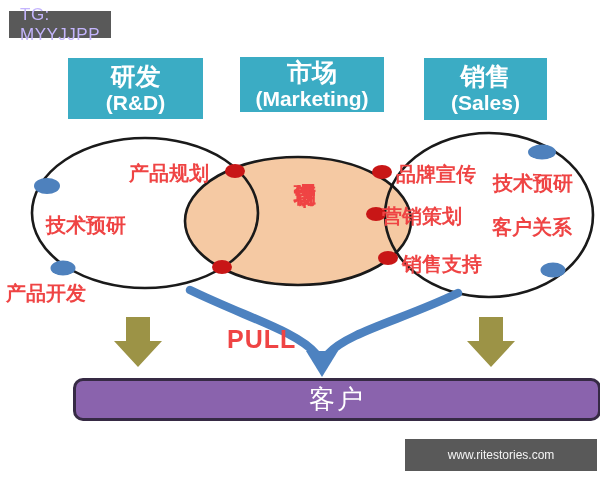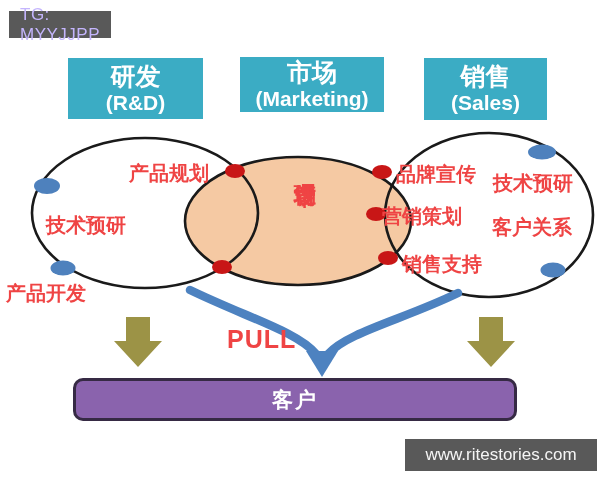--- a/index.html
+++ b/index.html
@@ -41,29 +41,29 @@
   #lbl-product-sales{left:493px;top:170px;}
   #lbl-customer-relations{left:492px;top:214px;}
   #lbl-market-mgmt{
     left:294px;top:166px;font-size:22px;line-height:23px;
     writing-mode:vertical-rl;text-orientation:upright;letter-spacing:0px;
   }
   #lbl-pull{left:227px;top:325px;font-size:25px;letter-spacing:1px;}
   #lbl-push{left:363px;top:327px;font-size:25px;letter-spacing:1px;}
   
   #customer-bar{
-    position:absolute;left:73px;top:378px;width:444px;height:43px;
+    position:absolute;left:73px;top:378px;width:528px;height:43px;
     background:#8a63ad;border:3px solid #362a44;border-radius:10px;
     box-sizing:border-box;display:flex;align-items:center;justify-content:center;
-    color:#ffffff;font-size:21px;font-weight:bold;z-index:6;letter-spacing:2px;
+    color:#ffffff;font-size:26px;font-weight:normal;z-index:6;letter-spacing:2px;
   }
   
   #watermark{
     position:absolute;left:405px;top:439px;width:192px;height:32px;
-    background:#595959;color:#f5f5f5;font-size:17px;
+    background:#595959;color:#f5f5f5;font-size:12px;
     display:flex;align-items:center;justify-content:center;
   }
 </style>
 </head>
 <body>
 
 <div id="stage">
 
   <div id="tg-badge">TG: MYYJJPP</div>
 

